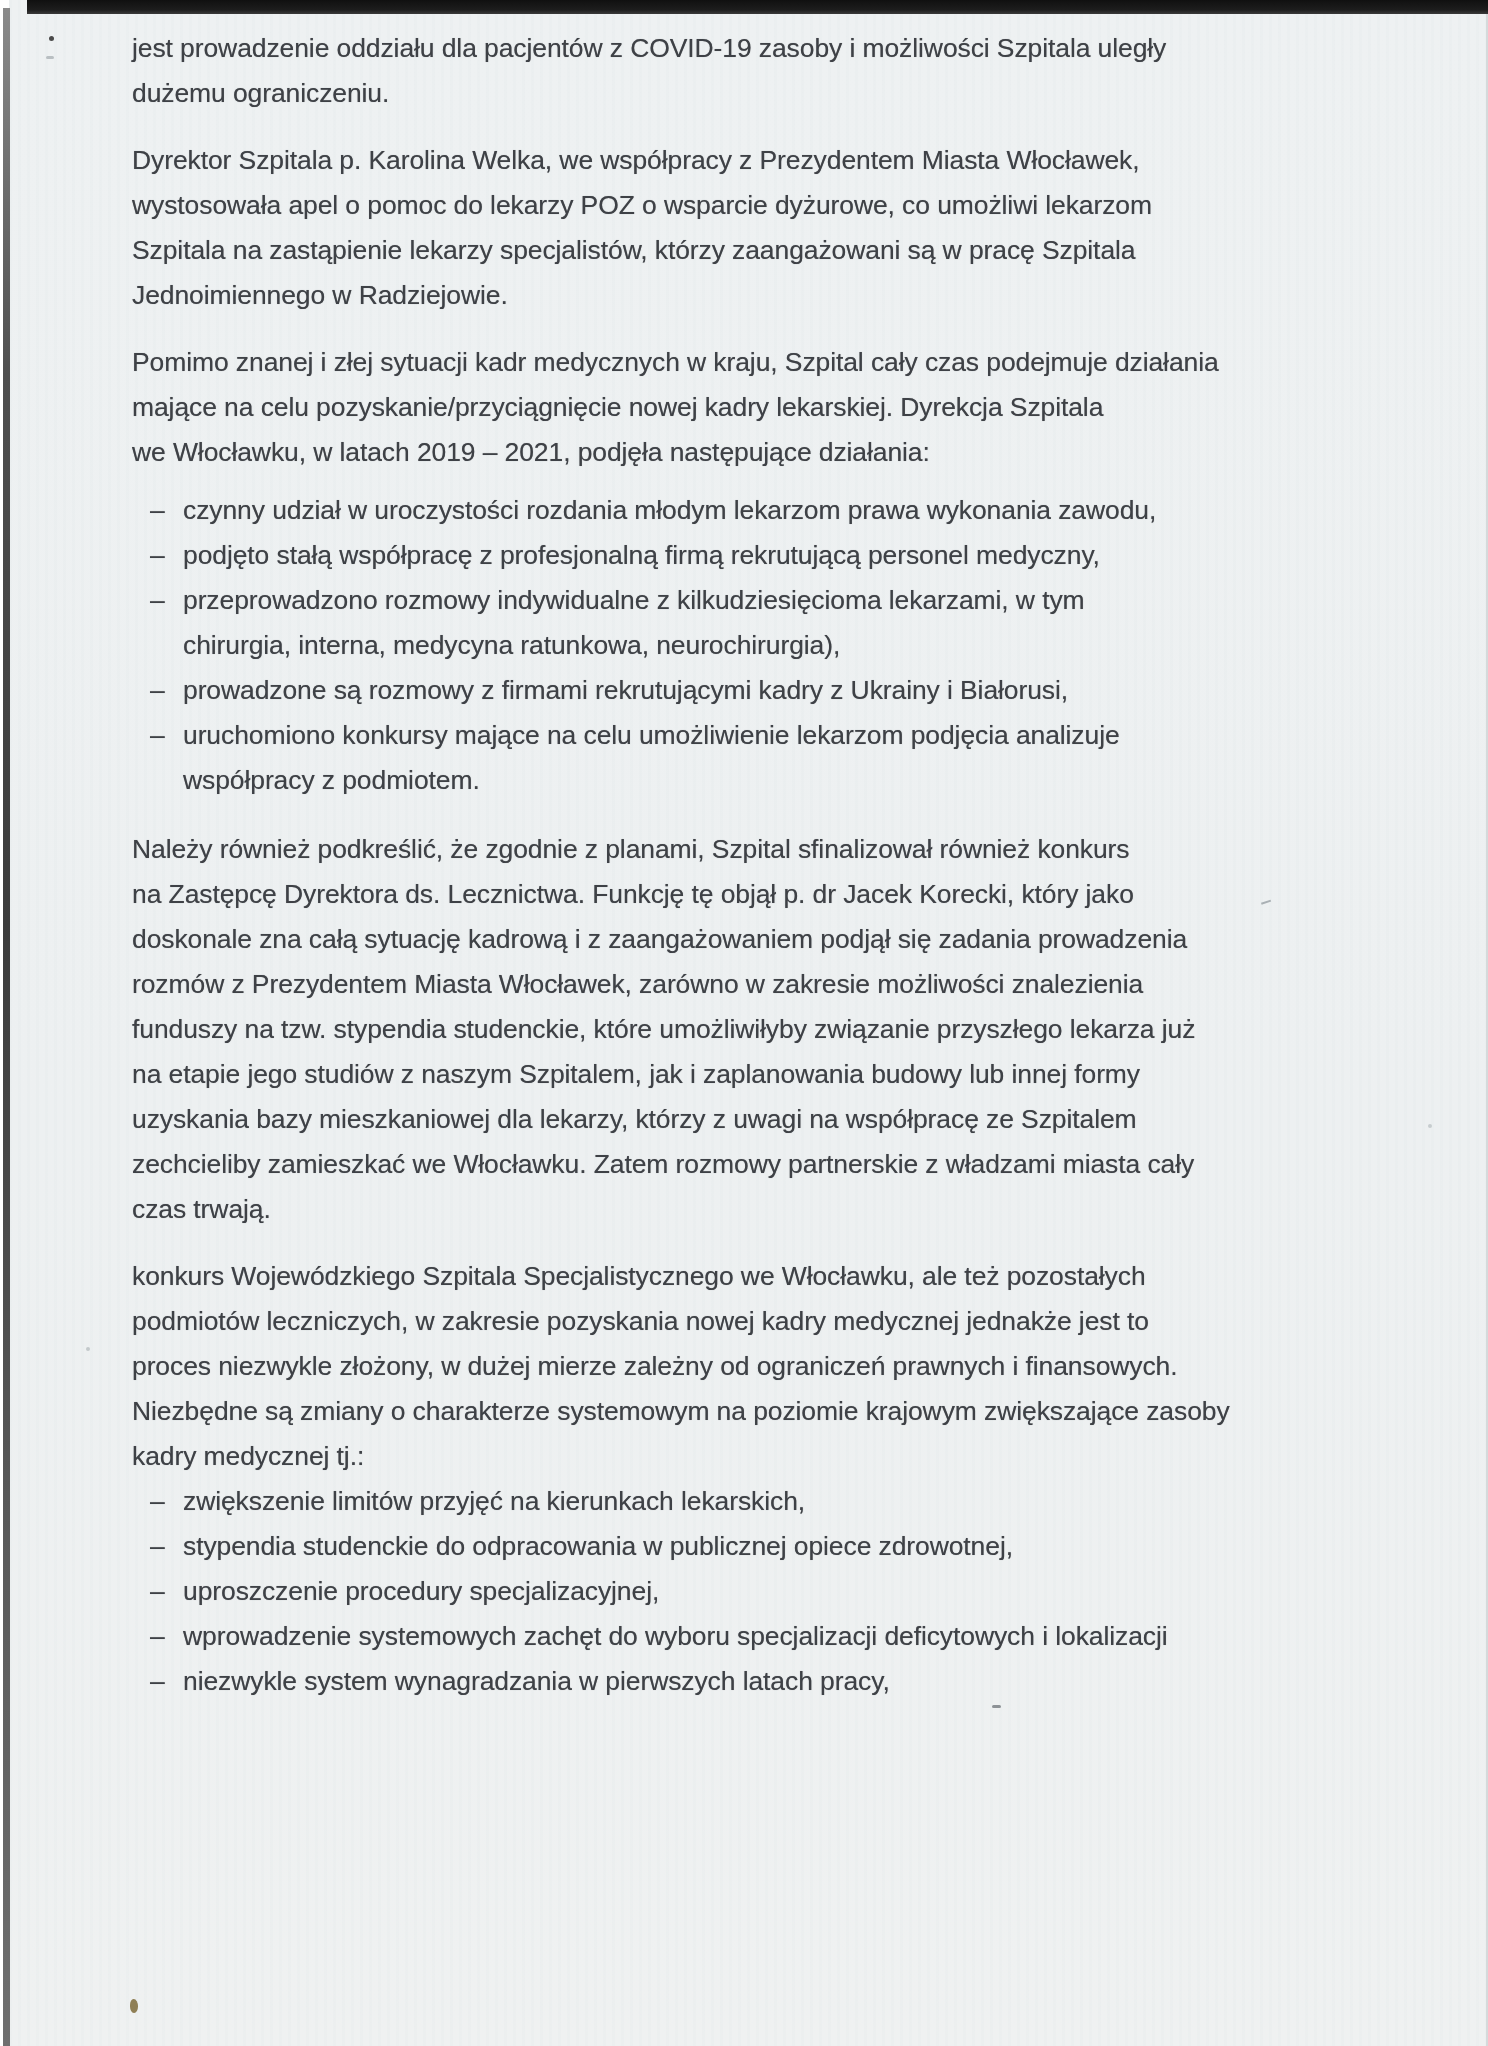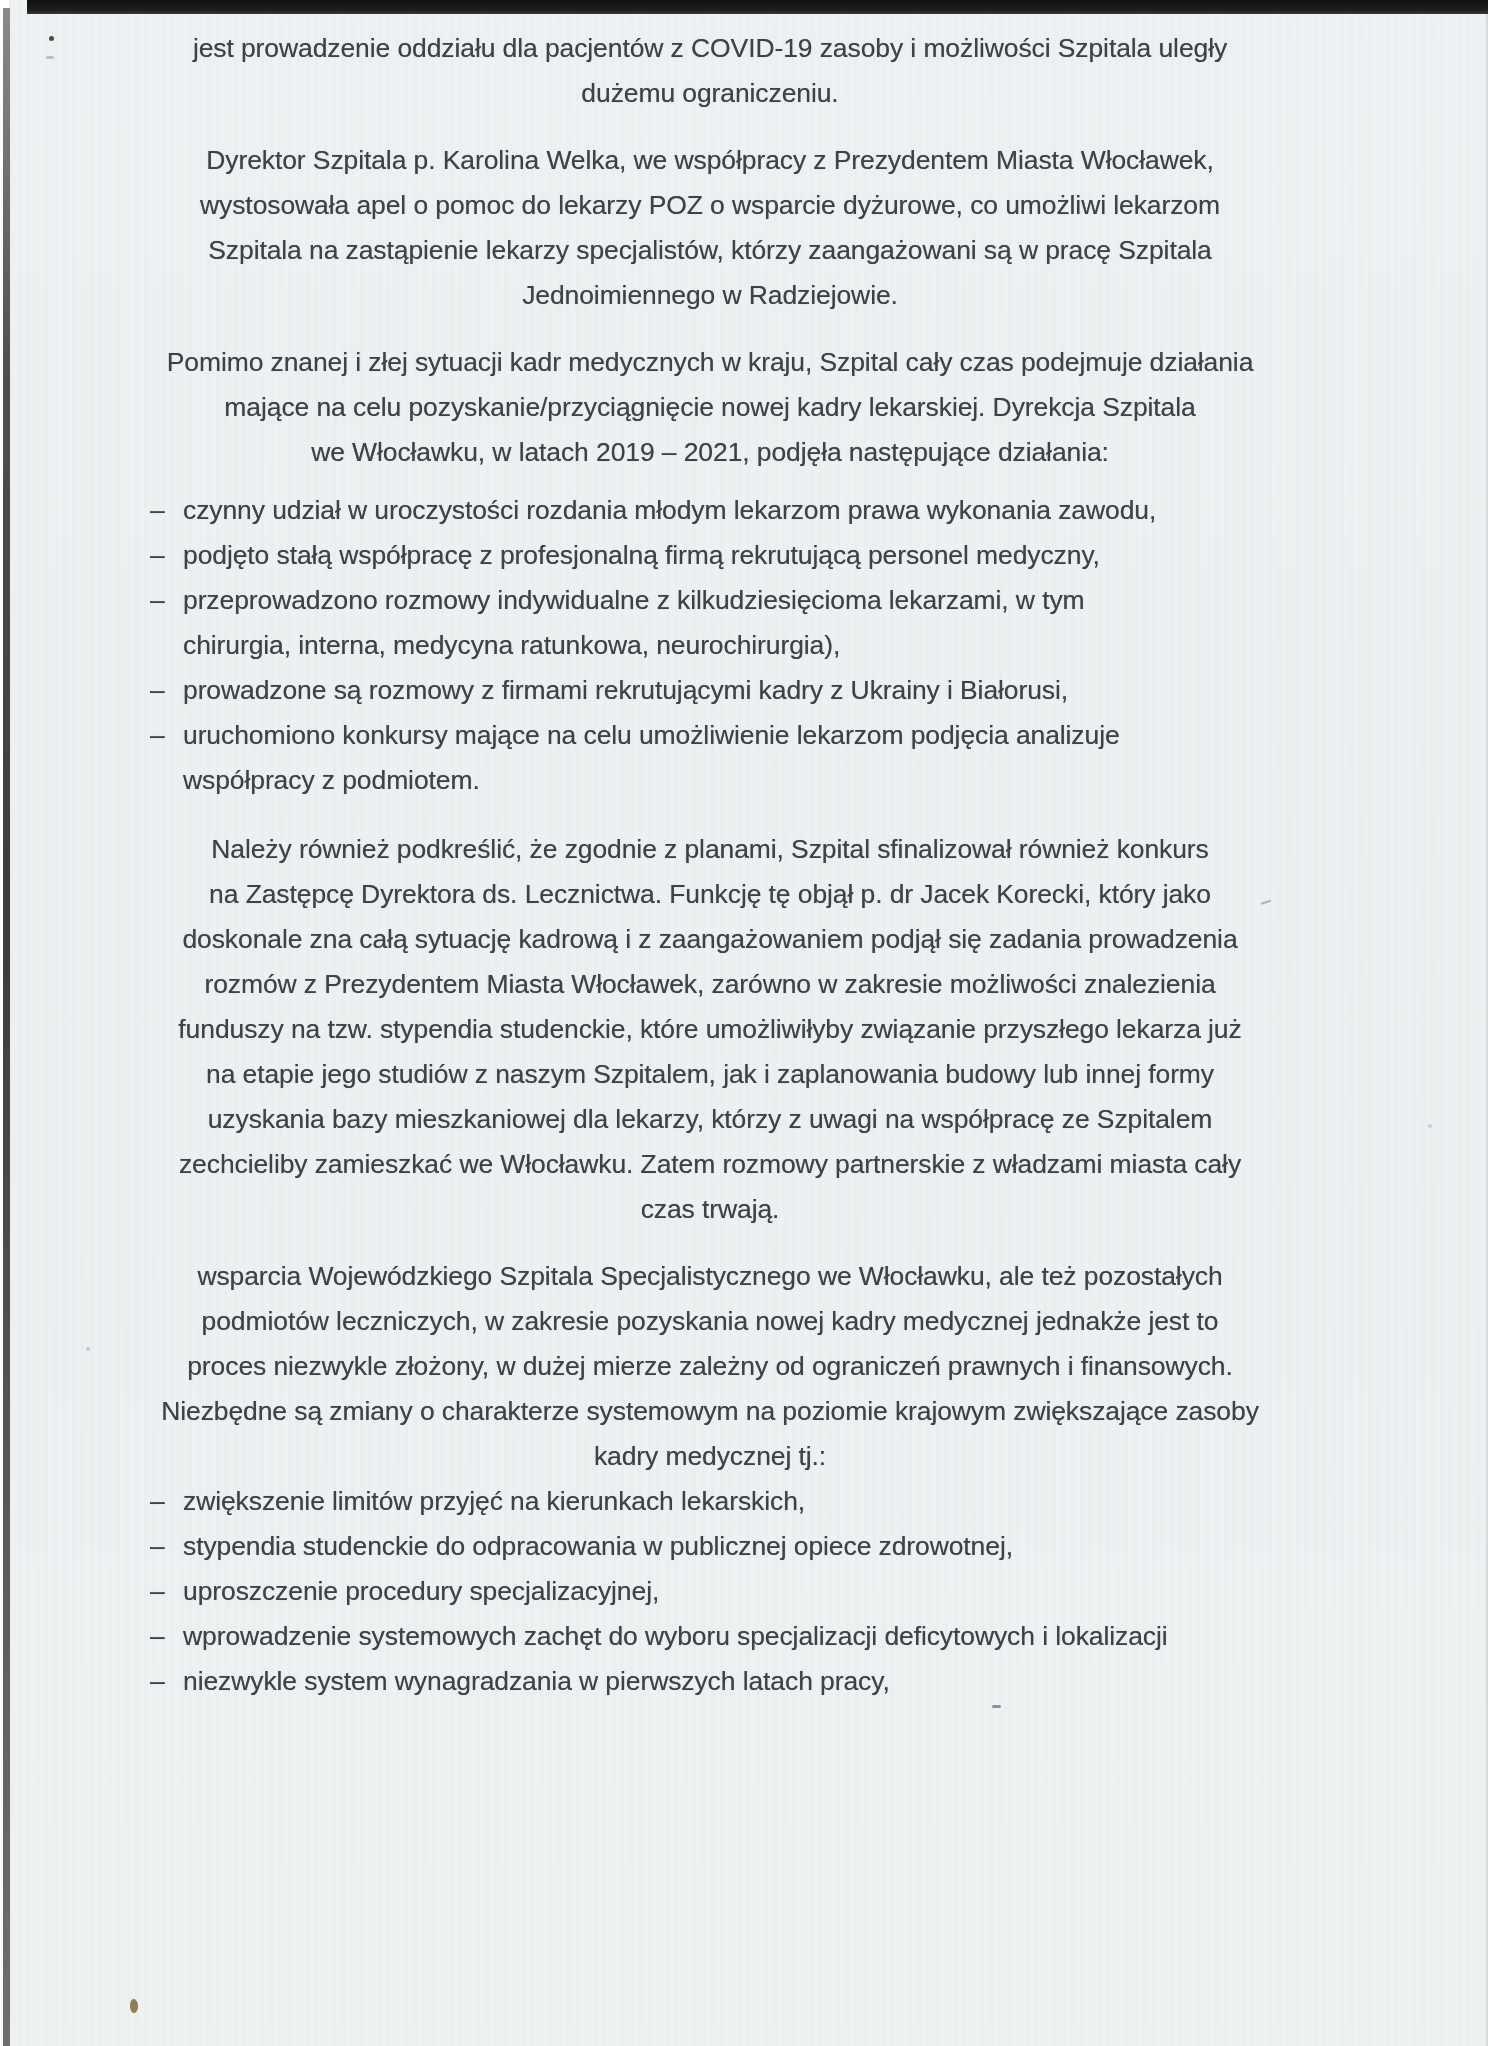--- a/index.html
+++ b/index.html
@@ -37,21 +37,21 @@
   .speck-f{left:86px;top:1347px;width:4px;height:4px;background:#c3c9cb;}
   .speck-g{left:1428px;top:1124px;width:4px;height:4px;background:#c7cdcf;}
 
   
   .text-block{
     position:absolute;left:117px;top:26px;width:1180px;
     color:#3e4146;
     font-size:26.5px;line-height:45px;letter-spacing:-0.1px;
     text-shadow:0 0 0.7px rgba(62,65,70,0.55);
   }
-  .para{margin:0 0 22px 6px;text-align:center;}
+  .para{margin:0 0 22px 15px;}
   .para .line{white-space:nowrap;}
   .list{margin:13px 0 24px 0;}
   .bullet-item{display:flex;padding-left:33px;}
   .bullet-item .dash{width:33px;flex:none;}
   .bullet-lines{flex:1;}
   .bullet-lines .line{white-space:nowrap;}
   .list-tight{margin:0 0 0 0;}
 </style>
 </head>
 <body>
@@ -131,21 +131,21 @@
     <div class="line">doskonale zna całą sytuację kadrową i z zaangażowaniem podjął się zadania prowadzenia</div>
     <div class="line">rozmów z Prezydentem Miasta Włocławek, zarówno w zakresie możliwości znalezienia</div>
     <div class="line">funduszy na tzw. stypendia studenckie, które umożliwiłyby związanie przyszłego lekarza już</div>
     <div class="line">na etapie jego studiów z naszym Szpitalem, jak i zaplanowania budowy lub innej formy</div>
     <div class="line">uzyskania bazy mieszkaniowej dla lekarzy, którzy z uwagi na współpracę ze Szpitalem</div>
     <div class="line">zechcieliby zamieszkać we Włocławku. Zatem rozmowy partnerskie z władzami miasta cały</div>
     <div class="line">czas trwają.</div>
   </div>
 
   <div class="para" style="margin-bottom:0;">
-    <div class="line">wsparcia Wojewódzkiego Szpitala Specjalistycznego we Włocławku, ale też pozostałych</div>
+    <div class="line">konkurs Wojewódzkiego Szpitala Specjalistycznego we Włocławku, ale też pozostałych</div>
     <div class="line">podmiotów leczniczych, w zakresie pozyskania nowej kadry medycznej jednakże jest to</div>
     <div class="line">proces niezwykle złożony, w dużej mierze zależny od ograniczeń prawnych i finansowych.</div>
     <div class="line">Niezbędne są zmiany o charakterze systemowym na poziomie krajowym zwiększające zasoby</div>
     <div class="line">kadry medycznej tj.:</div>
   </div>
 
   <div class="list list-tight" style="margin-top:0;">
     <div class="bullet-item">
       <span class="dash">–</span>
       <div class="bullet-lines">

